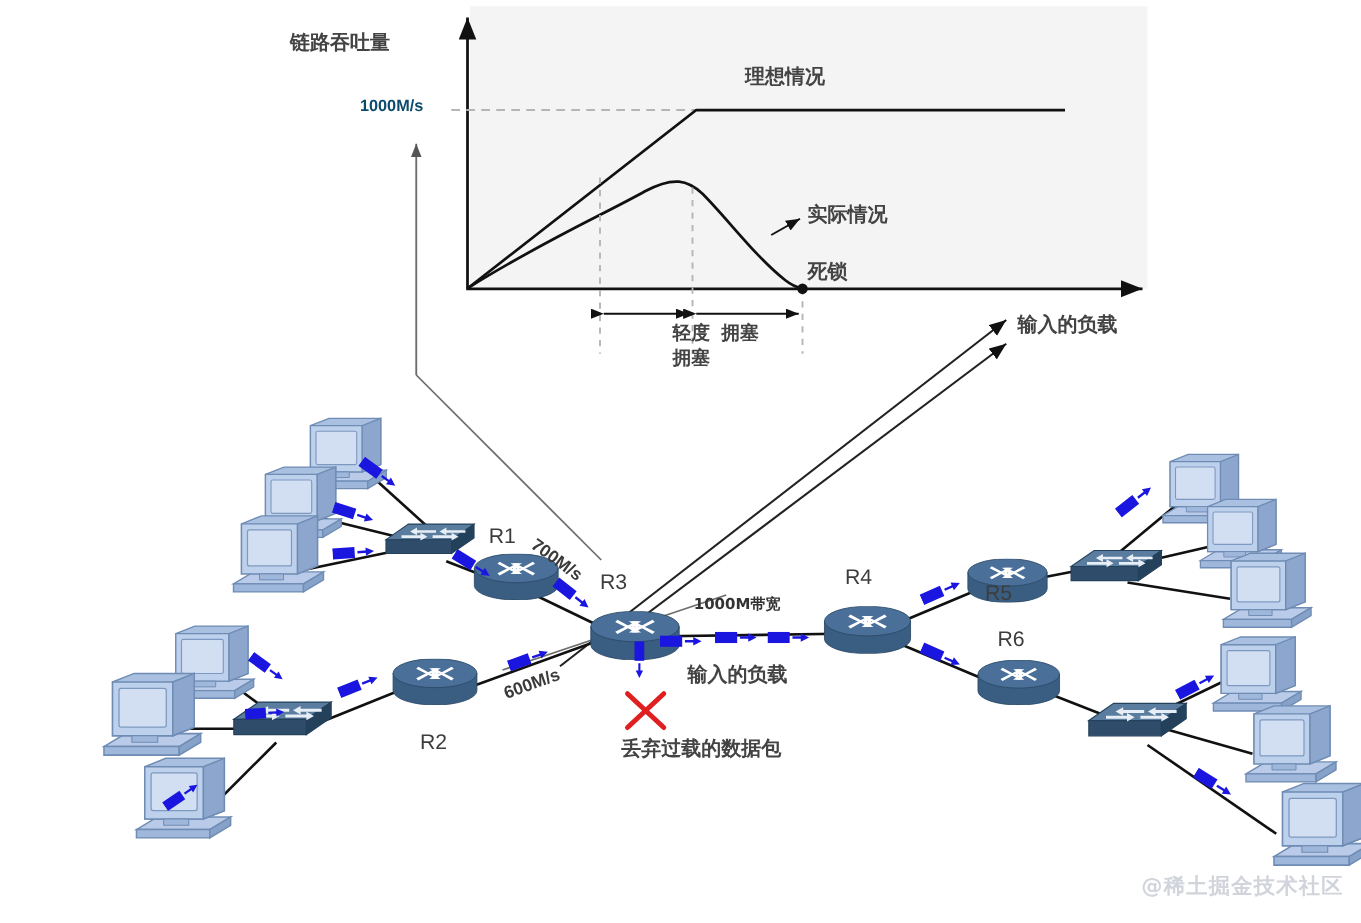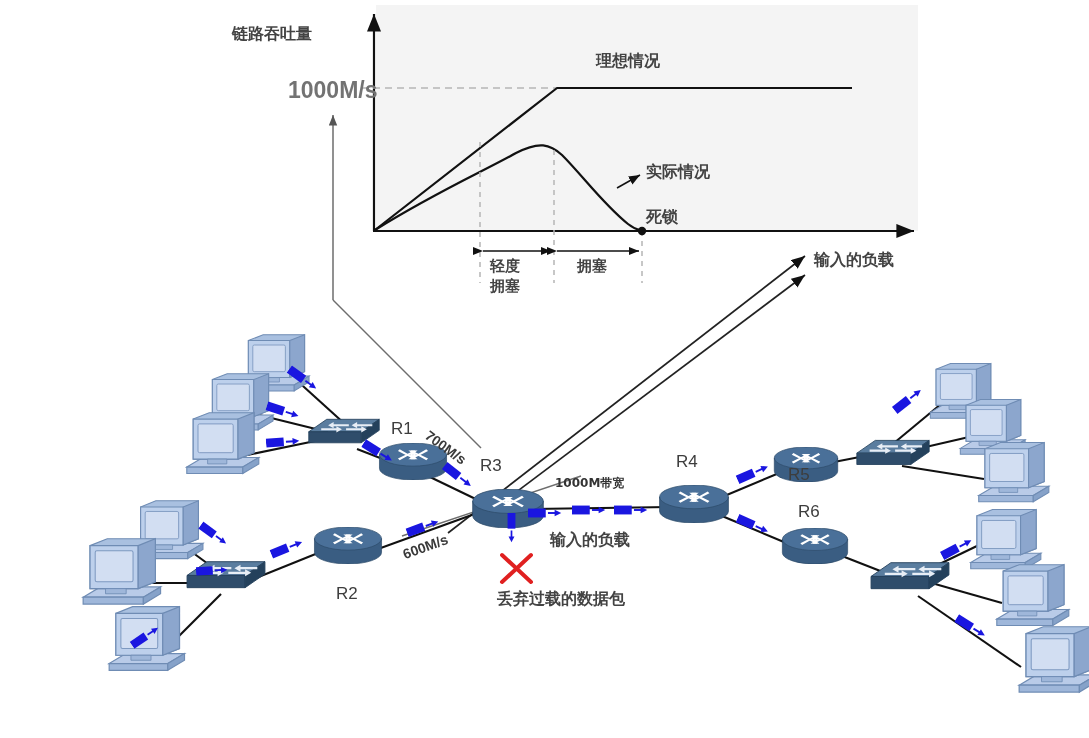--- a/index.html
+++ b/index.html
@@ -11,35 +11,35 @@
   }
   #root{position:absolute;left:16px;top:0;width:1089px;height:594px;}
   svg.layer{position:absolute;left:0;top:0;width:1089px;height:738px;}
   .lbl{
     position:absolute;white-space:nowrap;
     font-family:"DejaVu Sans","Liberation Sans",sans-serif;
     color:#3f3f3f;line-height:1.12;
   }
   .lbl-cn{font-size:16px;font-weight:700;color:#434343;}
   .lbl-cn-sm{font-size:15px;font-weight:700;color:#434343;}
-  .lbl-num{font-size:23px;font-weight:700;color:#737373;
+  .lbl-num{font-size:13px;font-weight:700;color:#0c4a6e;
            font-family:"Liberation Sans","DejaVu Sans",sans-serif;}
   .lbl-rt{font-size:17px;font-weight:400;color:#3d3d3d;
           font-family:"Liberation Sans","DejaVu Sans",sans-serif;}
   .lbl-rate{font-size:14px;font-weight:700;color:#3a3a3a;
             font-family:"Liberation Sans","DejaVu Sans",sans-serif;}
   .lbl-bw{font-size:12px;font-weight:700;color:#333;}
   .rot-700{transform:rotate(36deg);transform-origin:0 0;}
   .rot-600{transform:rotate(-20deg);transform-origin:0 0;}
   .watermark{
     position:absolute;font-size:17px;color:#c9cdd4;font-weight:700;
     font-family:"DejaVu Sans","Liberation Sans",sans-serif;
     letter-spacing:1px;opacity:.85;
   }
-  .center2{text-align:left;}
+  .center2{text-align:left;margin-left:48px;}
 </style>
 </head>
 <body>
 
 <div id="root">
 
   <svg class="layer" viewBox="0 0 1089 738" xmlns="http://www.w3.org/2000/svg">
     <defs>
       <marker id="arrHead" markerWidth="10" markerHeight="10" refX="8" refY="3.2" orient="auto" markerUnits="strokeWidth">
         <path d="M0,0 L8,3.2 L0,6.4 z" fill="#111"></path>
@@ -258,14 +258,15 @@
   <div class="lbl lbl-rt" style="left:772px;top:432px;margin-top:33px;">R5</div>
   <div class="lbl lbl-rt" style="left:782px;top:502px;">R6</div>
 
   <div class="lbl lbl-rate rot-700" style="left:415px;top:428px;">700M/s</div>
   <div class="lbl lbl-rate rot-600" style="left:385px;top:548px;">600M/s</div>
   <div class="lbl lbl-bw" style="left:539px;top:477px;">1000M带宽</div>
 
   <div class="lbl lbl-cn" style="left:534px;top:531px;">输入的负载</div>
   <div class="lbl lbl-cn" style="left:441px;top:590px;margin-left:40px;">丢弃过载的数据包</div>
 
+  <div class="watermark" style="left:897px;top:697px;">@稀土掘金技术社区</div>
 
 </div>
 
 </body></html>

